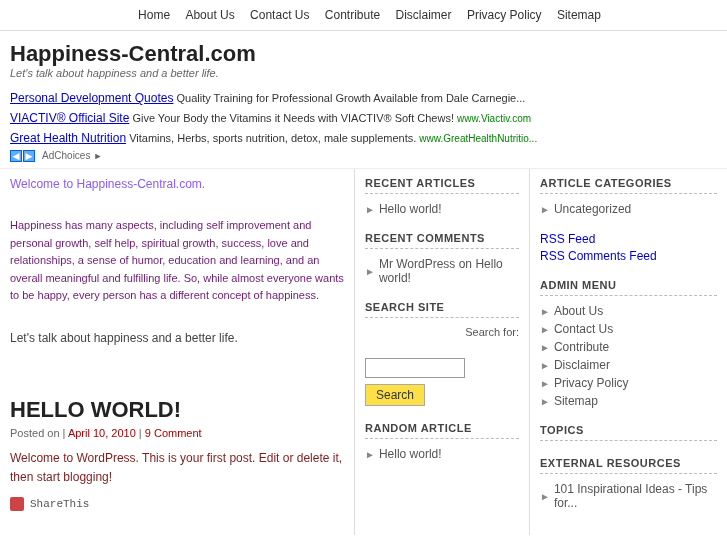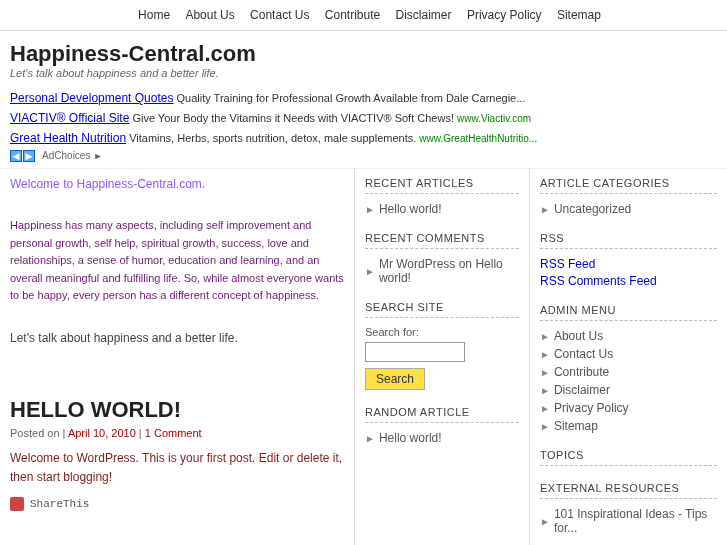--- a/index.html
+++ b/index.html
@@ -133,40 +133,40 @@
     
     #right-col {
       flex: 1;
       padding: 8px 10px;
     }
 
     .sidebar-section { margin-bottom: 16px; }
     .sidebar-heading {
       font-family: Arial, sans-serif;
       font-size: 11px;
-      font-weight: normal;
+      font-weight: bold;
       color: #444;
       text-transform: uppercase;
       letter-spacing: 0.5px;
       border-bottom: 1px dashed #bbb;
       padding-bottom: 4px;
       margin-bottom: 8px;
     }
     .sidebar-item {
       font-size: 12px;
       font-family: Arial, sans-serif;
       color: #555;
       margin-bottom: 4px;
       display: flex; align-items: center; gap: 4px;
     }
     .sidebar-item a { color: #555; text-decoration: none; }
     .arrow-small { color: #888; font-size: 10px; }
 
     
-    #search-label { font-size: 11px; font-family: Arial, sans-serif; color: #555; margin-bottom: 4px; }
+    #search-label { font-size: 11px; font-family: Arial, sans-serif; color: #555; margin-bottom: 20px; text-align: right; }
     #search-input {
       border: 1px solid #999;
       padding: 2px 4px;
       font-size: 12px;
       width: 100px;
       height: 20px;
       font-family: Arial, sans-serif;
     }
     #search-button {
       display: block;
@@ -233,21 +233,21 @@
     <br>
     <div id="intro-text">Happiness has many aspects, including self improvement and personal growth, self help, spiritual growth, success, love and relationships, a sense of humor, education and learning, and an overall meaningful and fulfilling life. So, while almost everyone wants to be happy, every person has a different concept of happiness.</div>
     <br>
     <div id="tagline-text">Let's talk about happiness and a better life.</div>
     <br><br>
     <h2 id="post-title">HELLO WORLD!</h2>
     <div id="post-meta">
       <span>Posted on |</span>
       <a>April 10, 2010</a>
       <span> | </span>
-      <a>1 Comment</a>
+      <a>9 Comment</a>
     </div>
     <div id="post-content">Welcome to WordPress. This is your first post. Edit or delete it, then start blogging!</div>
     <div id="share-row">
       <span class="share-icon" style="background:#c44;width:14px;height:14px;border-radius:2px;display:inline-block;"></span>
       <a style="color:#555;text-decoration:none;font-size:11px;font-family:Liberation Mono, monospace;">ShareThis</a>
     </div>
     
   </div>
 
   <div id="mid-col">
@@ -289,21 +289,20 @@
 
     <div class="sidebar-section">
       <div class="sidebar-heading">ARTICLE CATEGORIES</div>
       <div class="sidebar-item">
         <span class="arrow-small">►</span>
         <a>Uncategorized</a>
       </div>
     </div>
 
     <div class="sidebar-section">
-      <div class="sidebar-heading">RSS</div>
       <div class="rss-item">
         <a>RSS Feed</a>
       </div>
       <div class="rss-item">
         <a>RSS Comments Feed</a>
       </div>
     </div>
 
     <div class="sidebar-section">
       <div class="sidebar-heading">ADMIN MENU</div>

